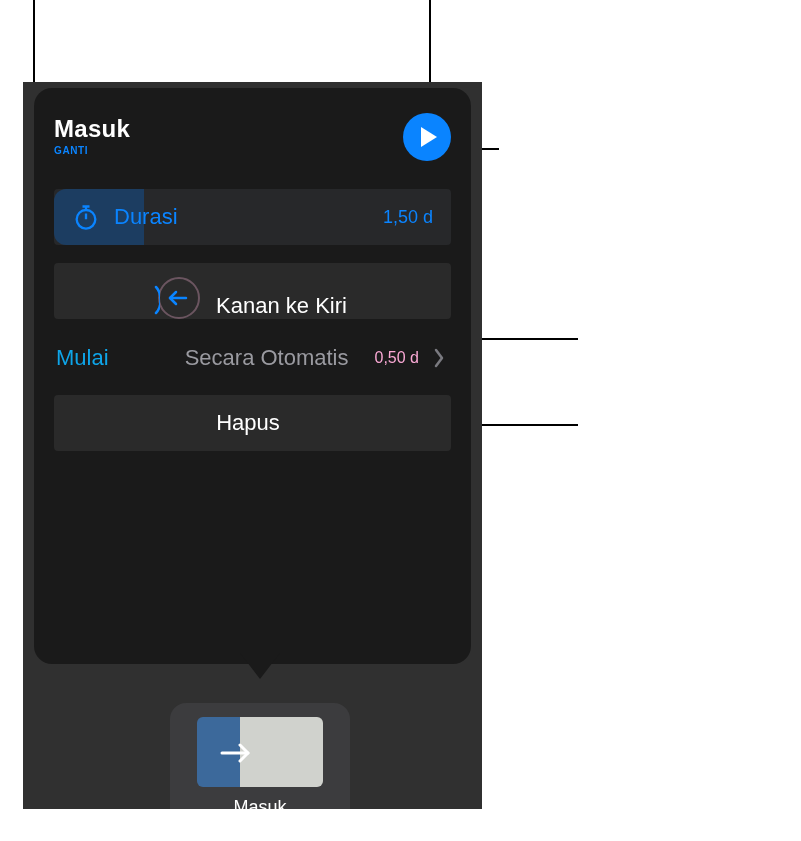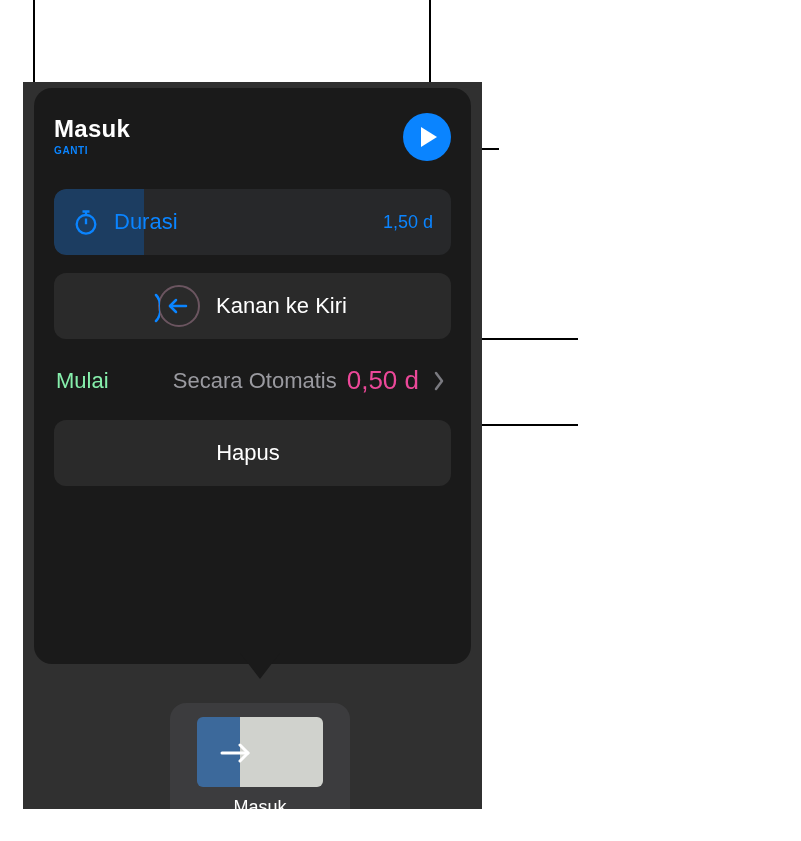--- a/index.html
+++ b/index.html
@@ -59,23 +59,23 @@
       background: #0a84ff;
       display: flex;
       align-items: center;
       justify-content: center;
       cursor: pointer;
       margin-top: -2px;
     }
     .play-btn svg { margin-left: 3px; }
     .row {
       width: 100%;
-      height: 66px;
+      height: 56px;
       background: #2a2a2a;
-      border-radius: 12px;
+      border-radius: 4px;
       display: flex;
       align-items: center;
       padding: 0 18px;
       margin-bottom: 18px;
       position: relative;
       overflow: hidden;
     }
     .duration-row {
       background: #27282a;
     }
@@ -103,20 +103,21 @@
       flex: 1;
     }
     .row-value {
       color: #0a84ff;
       font-size: 18px;
       font-weight: 400;
     }
     .direction-row {
       justify-content: center;
       gap: 16px;
+      align-items: flex-end;
     }
     .direction-icon-wrap {
       width: 42px;
       height: 42px;
       border-radius: 50%;
       border: 2px solid #6b5560;
       display: flex;
       align-items: center;
       justify-content: center;
       position: relative;
@@ -127,33 +128,34 @@
     }
     .start-row {
       background: transparent;
       display: flex;
       align-items: center;
       padding: 8px 6px 18px 2px;
       gap: 10px;
       margin-bottom: 6px;
     }
     .start-label {
-      color: #86efac;
+      color: #0ea5e9;
       font-size: 22px;
     }
     .start-mode {
       color: #9a9aa0;
       font-size: 22px;
       flex: 1;
       margin-left: 8px;
       text-align: right;
     }
     .start-delay {
-      color: #ec4899;
-      font-size: 26px;
+      color: #f9a8d4;
+      font-size: 16px;
+      margin-left: 16px;
     }
     .chevron {
       color: #7a7a80;
       margin-left: 4px;
     }
     .delete-row {
       justify-content: center;
       padding-left: 9px;
     }
     .delete-label {

